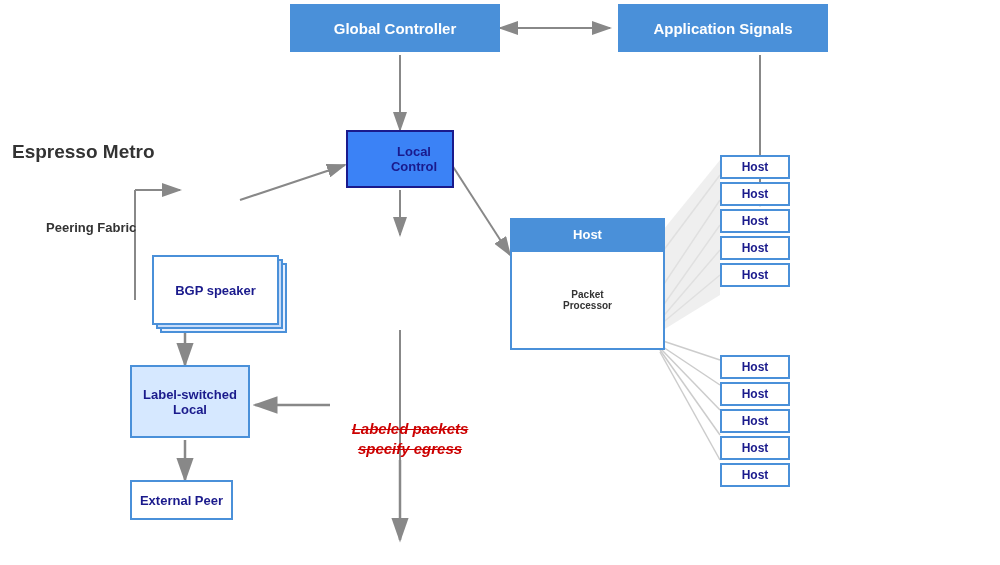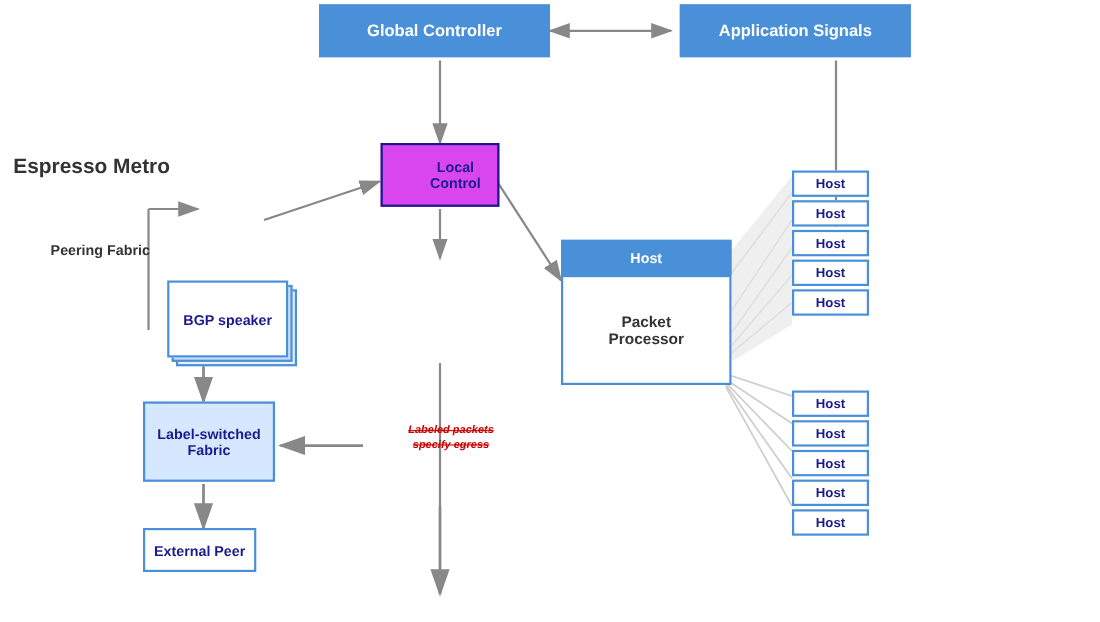--- a/index.html
+++ b/index.html
@@ -28,40 +28,41 @@
       font-weight: 600;
       color: #1a1a8c;
       padding: 4px;
     }
     .box-blue-fill {
       background: #4a90d9;
       color: #fff;
       border: 2px solid #4a90d9;
     }
     .box-light-blue {
-      background: #d946ef;
+      background: #3b82f6;
       color: #1a1a8c;
       border: 2px solid #4a90d9;
       padding-left: 32px;
     }
     .label-text {
       position: absolute;
       font-size: 13px;
       color: #333;
       font-weight: 600;
     }
     .label-italic-red {
       position: absolute;
-      font-size: 10px;
+      font-size: 15px;
       color: #cc0000;
       font-weight: 700;
       font-style: italic;
       text-decoration: line-through;
       text-align: center;
       line-height: 1.3;
+      margin-top: 34px;
     }
     svg.arrows {
       position: absolute;
       top: 0;
       left: 0;
       width: 1000px;
       height: 565px;
       pointer-events: none;
     }
     .host-stack {
@@ -80,21 +81,21 @@
       padding: 3px 10px;
       width: 70px;
     }
     .stacked-papers {
       position: absolute;
     }
     .stacked-papers .paper {
       position: absolute;
       border: 2px solid #4a90d9;
       background: #fff;
-      width: 110px;
+      width: 127px;
       height: 70px;
     }
   </style>
 </head>
 <body>
 
 <div class="diagram">
 
   <svg class="arrows">
     <defs>
@@ -171,31 +172,31 @@
 
   <div class="stacked-papers" style="left:152px; top:255px;">
     <div class="paper" style="top:8px; left:8px; background:#e8f0fe;"></div>
     <div class="paper" style="top:4px; left:4px; background:#c8dcf8;"></div>
     <div class="paper" style="top:0; left:0; background:#fff; display:flex; align-items:center; justify-content:center; font-size:13px; font-weight:600; color:#1a1a8c;">
       <span>BGP speaker</span>
     </div>
   </div>
 
   <div class="box" style="left:130px; top:365px; width:120px; height:73px; font-size:13px; background:#d6e8ff;">
-    <span>Label-switched Fabric</span>
+    <span>Label-switched Local</span>
   </div>
 
   <div class="box" style="left:130px; top:480px; width:103px; height:40px; font-size:13px; background:#fff;">
     <span>External Peer</span>
   </div>
 
   <div class="box box-blue-fill" style="left:510px; top:218px; width:155px; height:32px; font-size:13px;">
     <span>Host</span>
   </div>
-  <div class="box" style="left:510px; top:250px; width:155px; height:100px; font-size:14px; background:#fff; font-weight:700; color:#333;">
+  <div class="box" style="left:510px; top:250px; width:155px; height:100px; font-size:10px; background:#fff; font-weight:700; color:#333;">
     <span>Packet<br>Processor</span>
   </div>
 
   <div class="host-stack" style="left:720px; top:155px;">
     <div class="host-box"><span>Host</span></div>
     <div class="host-box"><span>Host</span></div>
     <div class="host-box"><span>Host</span></div>
     <div class="host-box"><span>Host</span></div>
     <div class="host-box"><span>Host</span></div>
   </div>

